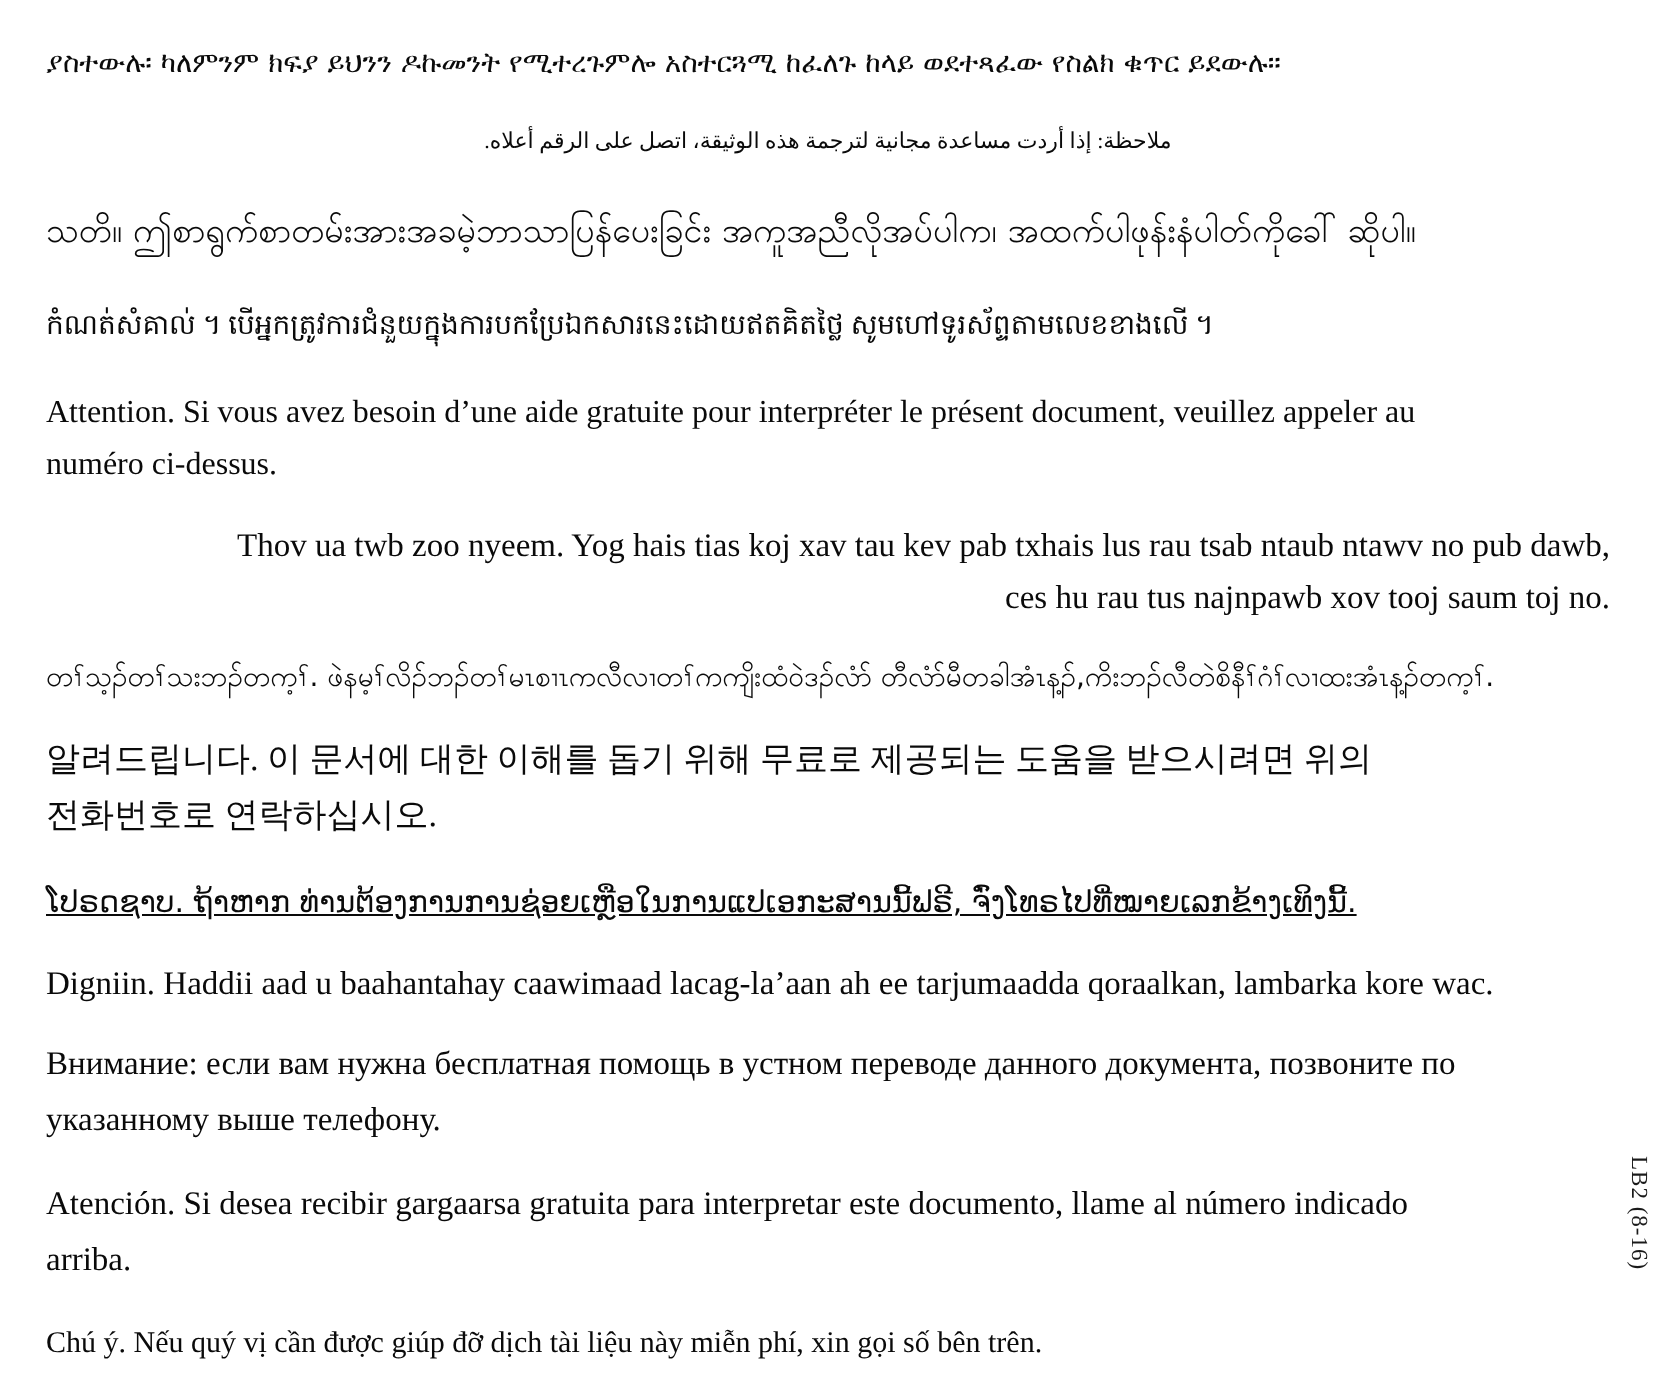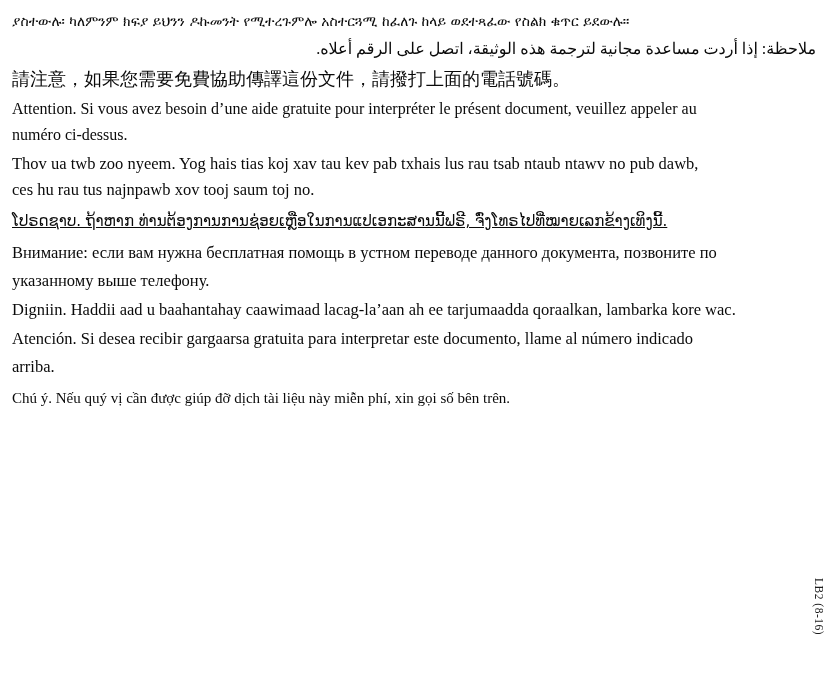--- a/index.html
+++ b/index.html
@@ -17,32 +17,32 @@
   }
   .page {
     position: absolute;
     top: 0; left: 0;
     width: 833px;
     height: 699px;
     box-sizing: border-box;
     padding: 6px 14px 0 9px;
   }
   p.notice {
-    margin: 3px;
+    margin: 14px;
     white-space: pre-line;
     color: #0a0a0a;
   }
   
   .amharic    { font-size: 14px; line-height: 24px; margin-bottom: 8px;  font-family: "DejaVu Sans", sans-serif; }
-  .arabic     { font-size: 16px; line-height: 26px; margin-bottom: 4px;  text-align: right; direction: rtl; }
+  .arabic     { font-size: 11px; line-height: 26px; margin-bottom: 4px;  text-align: center; direction: rtl; }
   .burmese    { font-size: 17px; line-height: 36px; margin-bottom: 8px;  font-family: "DejaVu Sans", sans-serif; }
   .khmer      { font-size: 14px; line-height: 32px; margin-bottom: 2px;  }
   .chinese    { font-size: 18px; line-height: 28px; margin-bottom: 6px;  }
   .french     { font-size: 16px; line-height: 26px; margin-bottom: 10px; }
-  .hmong      { font-size: 16.5px; line-height: 26px; margin-bottom: 6px; }
+  .hmong      { font-size: 16.5px; line-height: 26px; margin-bottom: 6px; text-align: right; }
   .karen      { font-size: 14px; line-height: 26px; margin-bottom: 8px;  font-family: "DejaVu Sans", sans-serif; }
   .korean     { font-size: 17px; line-height: 28px; margin-bottom: 6px;  }
   .lao        { font-size: 15px; line-height: 30px; margin-bottom: 10px; font-family: "DejaVu Sans", sans-serif; text-decoration: underline; }
   .oromo      { font-size: 16.5px; line-height: 24px; margin-bottom: 8px; }
   .russian    { font-size: 16.5px; line-height: 28px; margin-bottom: 6px; }
   .somali     { font-size: 16.5px; line-height: 24px; margin-bottom: 10px; }
   .spanish    { font-size: 16.5px; line-height: 28px; margin-bottom: 6px; }
   .vietnamese { font-size: 15px; line-height: 28px; margin-bottom: 0; }
 
   .form-code {
@@ -58,28 +58,32 @@
     white-space: nowrap;
   }
 </style>
 </head>
 <body>
 
 <div class="page">
 
   <p class="notice amharic" lang="am">ያስተውሉ፡ ካለምንም ክፍያ ይህንን ዶኩመንት የሚተረጉምሎ አስተርጓሚ ከፈለጉ ከላይ ወደተጻፈው የስልክ ቁጥር ይደውሉ።</p>
   <p class="notice arabic" lang="ar" dir="rtl">ملاحظة: إذا أردت مساعدة مجانية لترجمة هذه الوثيقة، اتصل على الرقم أعلاه.</p>
-  <p class="notice chinese" lang="zh-Hant">請注意，如果您需要免費協助傳譯這份文件，請撥打上面的電話號碼。</p>
+  <p class="notice burmese" lang="my">သတိ။ ဤစာရွက်စာတမ်းအားအခမဲ့ဘာသာပြန်ပေးခြင်း အကူအညီလိုအပ်ပါက၊ အထက်ပါဖုန်းနံပါတ်ကိုခေါ် ဆိုပါ။</p>
+  <p class="notice khmer" lang="km">កំណត់សំគាល់ ។ បើអ្នកត្រូវការជំនួយក្នុងការបកប្រែឯកសារនេះដោយឥតគិតថ្លៃ សូមហៅទូរស័ព្ទតាមលេខខាងលើ ។</p>
   <p class="notice french" lang="fr">Attention. Si vous avez besoin d’une aide gratuite pour interpréter le présent document, veuillez appeler au
 numéro ci-dessus.</p>
   <p class="notice hmong" lang="hmn">Thov ua twb zoo nyeem. Yog hais tias koj xav tau kev pab txhais lus rau tsab ntaub ntawv no pub dawb,
 ces hu rau tus najnpawb xov tooj saum toj no.</p>
+  <p class="notice karen" lang="ksw">တၢ်သ့ၣ်တၢ်သးဘၣ်တက့ၢ်. ဖဲနမ့ၢ်လိၣ်ဘၣ်တၢ်မၤစၢၤကလီလၢတၢ်ကကျိးထံဝဲဒၣ်လံာ် တီလံာ်မီတခါအံၤန့ၣ်,ကိးဘၣ်လီတဲစိနီၢ်ဂံၢ်လၢထးအံၤန့ၣ်တက့ၢ်.</p>
+  <p class="notice korean" lang="ko">알려드립니다. 이 문서에 대한 이해를 돕기 위해 무료로 제공되는 도움을 받으시려면 위의
+전화번호로 연락하십시오.</p>
   <p class="notice lao" lang="lo">ໂປຣດຊາບ. ຖ້າຫາກ ທ່ານຕ້ອງການການຊ່ອຍເຫຼືອໃນການແປເອກະສານນີ້ຟຣີ, ຈົ່ງໂທຣໄປທີ່ໝາຍເລກຂ້າງເທິງນີ້.</p>
+  <p class="notice somali" lang="so">Digniin. Haddii aad u baahantahay caawimaad lacag-la’aan ah ee tarjumaadda qoraalkan, lambarka kore wac.</p>
   <p class="notice russian" lang="ru">Внимание: если вам нужна бесплатная помощь в устном переводе данного документа, позвоните по
 указанному выше телефону.</p>
-  <p class="notice somali" lang="so">Digniin. Haddii aad u baahantahay caawimaad lacag-la’aan ah ee tarjumaadda qoraalkan, lambarka kore wac.</p>
   <p class="notice spanish" lang="es">Atención. Si desea recibir gargaarsa gratuita para interpretar este documento, llame al número indicado
 arriba.</p>
   <p class="notice vietnamese" lang="vi">Chú ý. Nếu quý vị cần được giúp đỡ dịch tài liệu này miễn phí, xin gọi số bên trên.</p>
 
   <div class="form-code">LB2 (8-16)</div>
 
 </div>
 
 </body></html>

